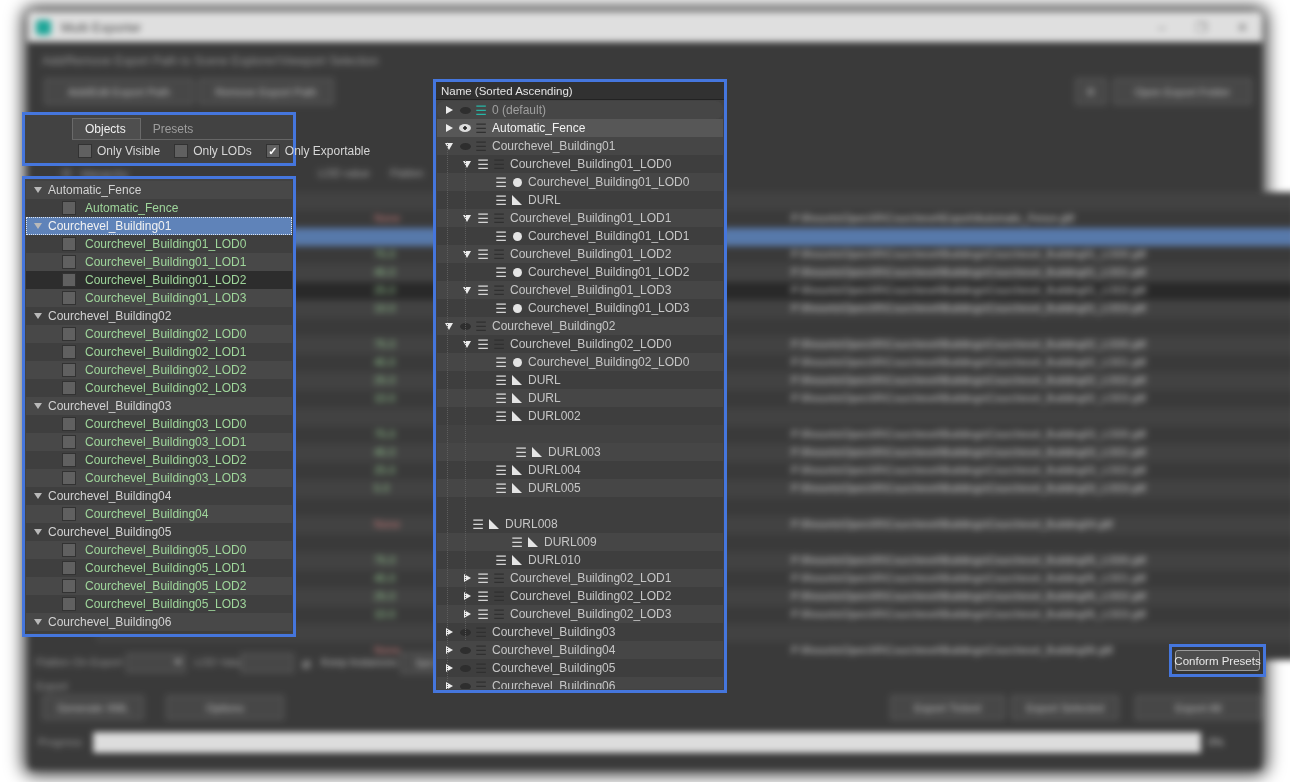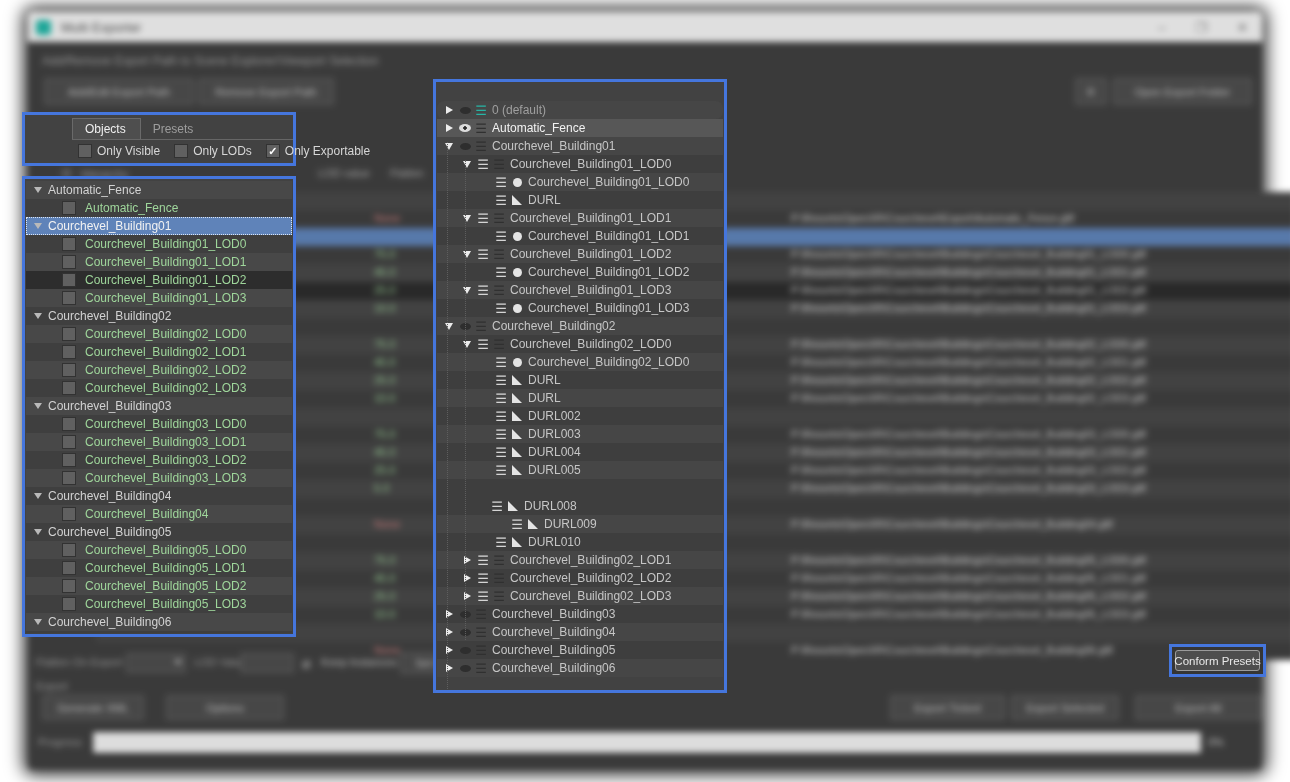--- a/index.html
+++ b/index.html
@@ -379,20 +379,21 @@
         </div>
         <div class="tree-row group">
           <span class="tri"></span>
           <span>Courchevel_Building06</span>
         </div>
         <div class="tree-row child odd"></div>
       </div>
   </div>
 
   <div class="panel" id="layer-panel">
+    <div class="layer-header">Name (Sorted Ascending)</div>
     <div class="guide" style="left:11px;top:60px;height:565px;"></div>
     <div class="guide" style="left:29px;top:78px;height:480px;"></div>
     <div id="layer-rows">
         <div class="layer-row" style="padding-left: 4px; border-radius: 7px;">
           <span class="ic ic-arrow-right"></span>
           <span class="ic ic-eye-dim"></span>
           <span class="ic ic-layers-teal"></span>
           <span class="layer-label muted">0 (default)</span>
         </div>
         <div class="layer-row odd hl" style="padding-left: 4px;">
@@ -490,45 +491,45 @@
           <span class="ic ic-layers"></span>
           <span class="ic ic-setsquare"></span>
           <span class="layer-label">DURL</span>
         </div>
         <div class="layer-row odd" style="padding-left: 40px;">
           <span class="ic"></span>
           <span class="ic ic-layers"></span>
           <span class="ic ic-setsquare"></span>
           <span class="layer-label">DURL002</span>
         </div>
+        <div class="layer-row" style="padding-left: 60px; margin-top: 18px;">
+          <span class="ic"></span>
+          <span class="ic ic-layers"></span>
+          <span class="ic ic-setsquare"></span>
+          <span class="layer-label">DURL003</span>
+        </div>
+        <div class="layer-row odd" style="padding-left: 40px;">
+          <span class="ic"></span>
+          <span class="ic ic-layers"></span>
+          <span class="ic ic-setsquare"></span>
+          <span class="layer-label">DURL004</span>
+        </div>
         <div class="layer-row" style="padding-left: 40px;">
           <span class="ic"></span>
           <span class="ic ic-layers"></span>
           <span class="ic ic-setsquare"></span>
-          <span class="layer-label">DURL003</span>
-        </div>
-        <div class="layer-row odd" style="padding-left: 40px;">
-          <span class="ic"></span>
-          <span class="ic ic-layers"></span>
-          <span class="ic ic-setsquare"></span>
-          <span class="layer-label">DURL004</span>
-        </div>
-        <div class="layer-row" style="padding-left: 40px;">
-          <span class="ic"></span>
-          <span class="ic ic-layers"></span>
-          <span class="ic ic-setsquare"></span>
           <span class="layer-label">DURL005</span>
         </div>
         <div class="layer-row odd" style="padding-left: 40px; flex-direction: column;">
           <span class="ic"></span>
           <span class="ic ic-layers"></span>
           <span class="ic ic-setsquare"></span>
           <span class="layer-label">DURL006</span>
         </div>
-        <div class="layer-row odd" style="padding-left: 36px;">
+        <div class="layer-row odd" style="padding-left: 17px;">
           <span class="ic"></span>
           <span class="ic ic-layers"></span>
           <span class="ic ic-setsquare"></span>
           <span class="layer-label">DURL008</span>
         </div>
         <div class="layer-row" style="padding-left: 56px;">
           <span class="ic"></span>
           <span class="ic ic-layers"></span>
           <span class="ic ic-setsquare"></span>
           <span class="layer-label">DURL009</span>

